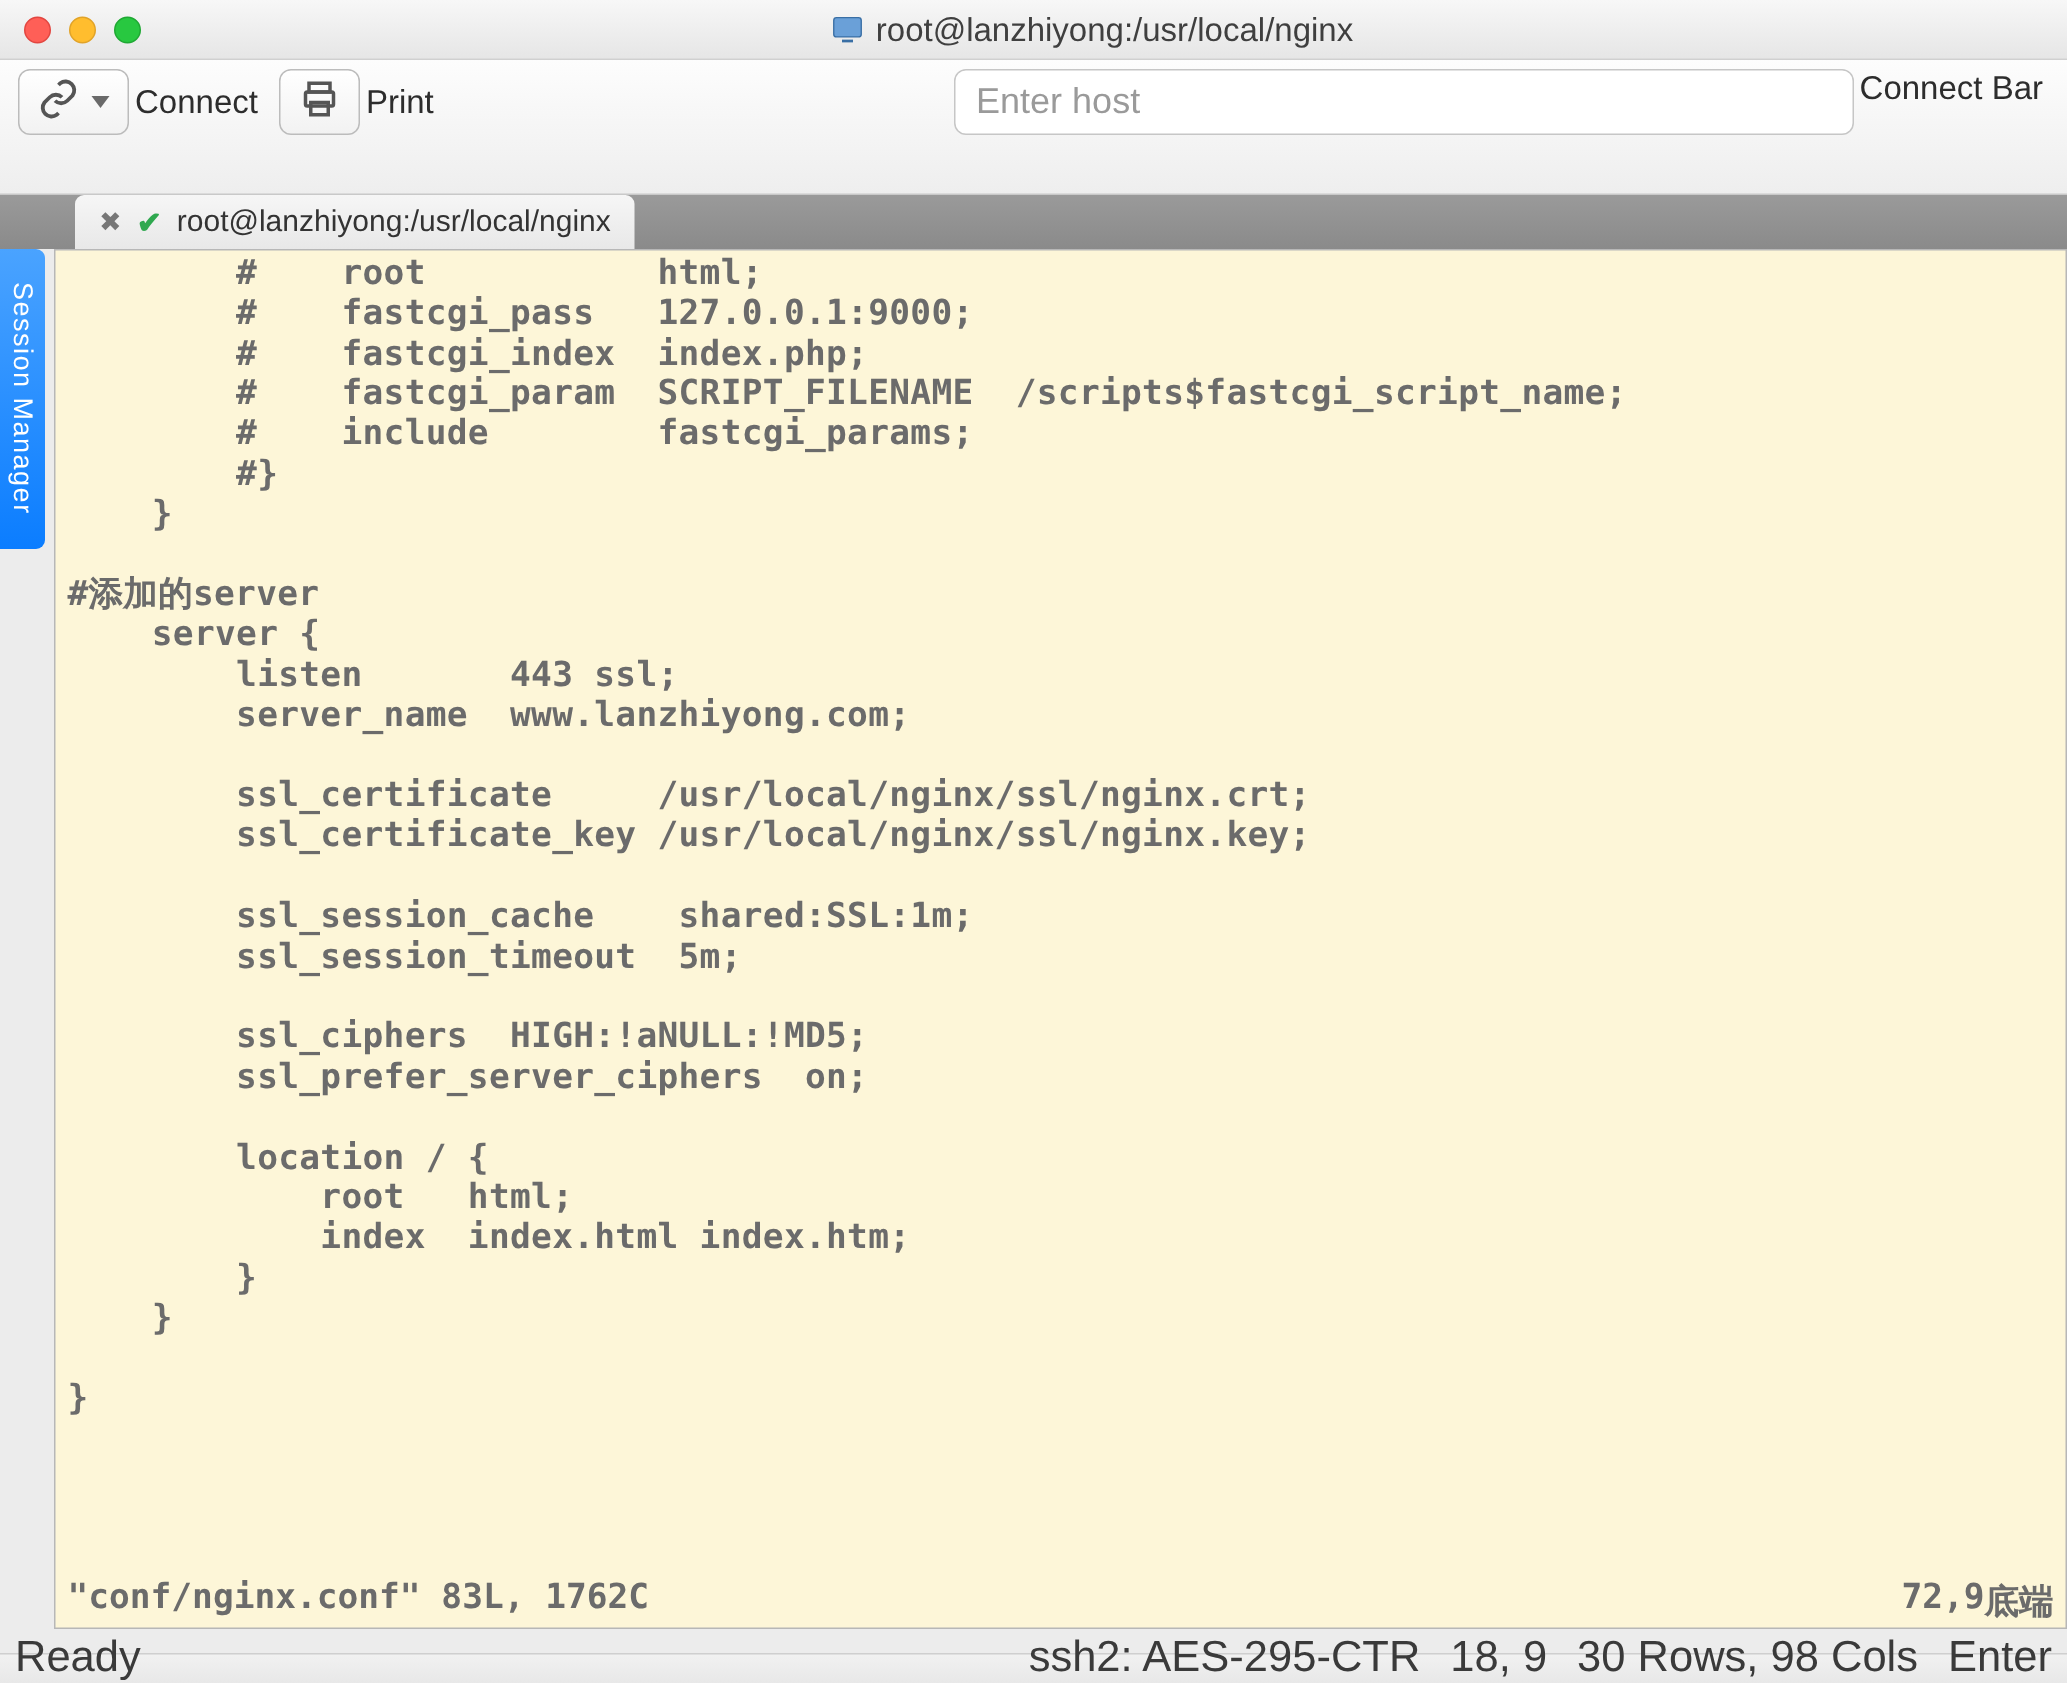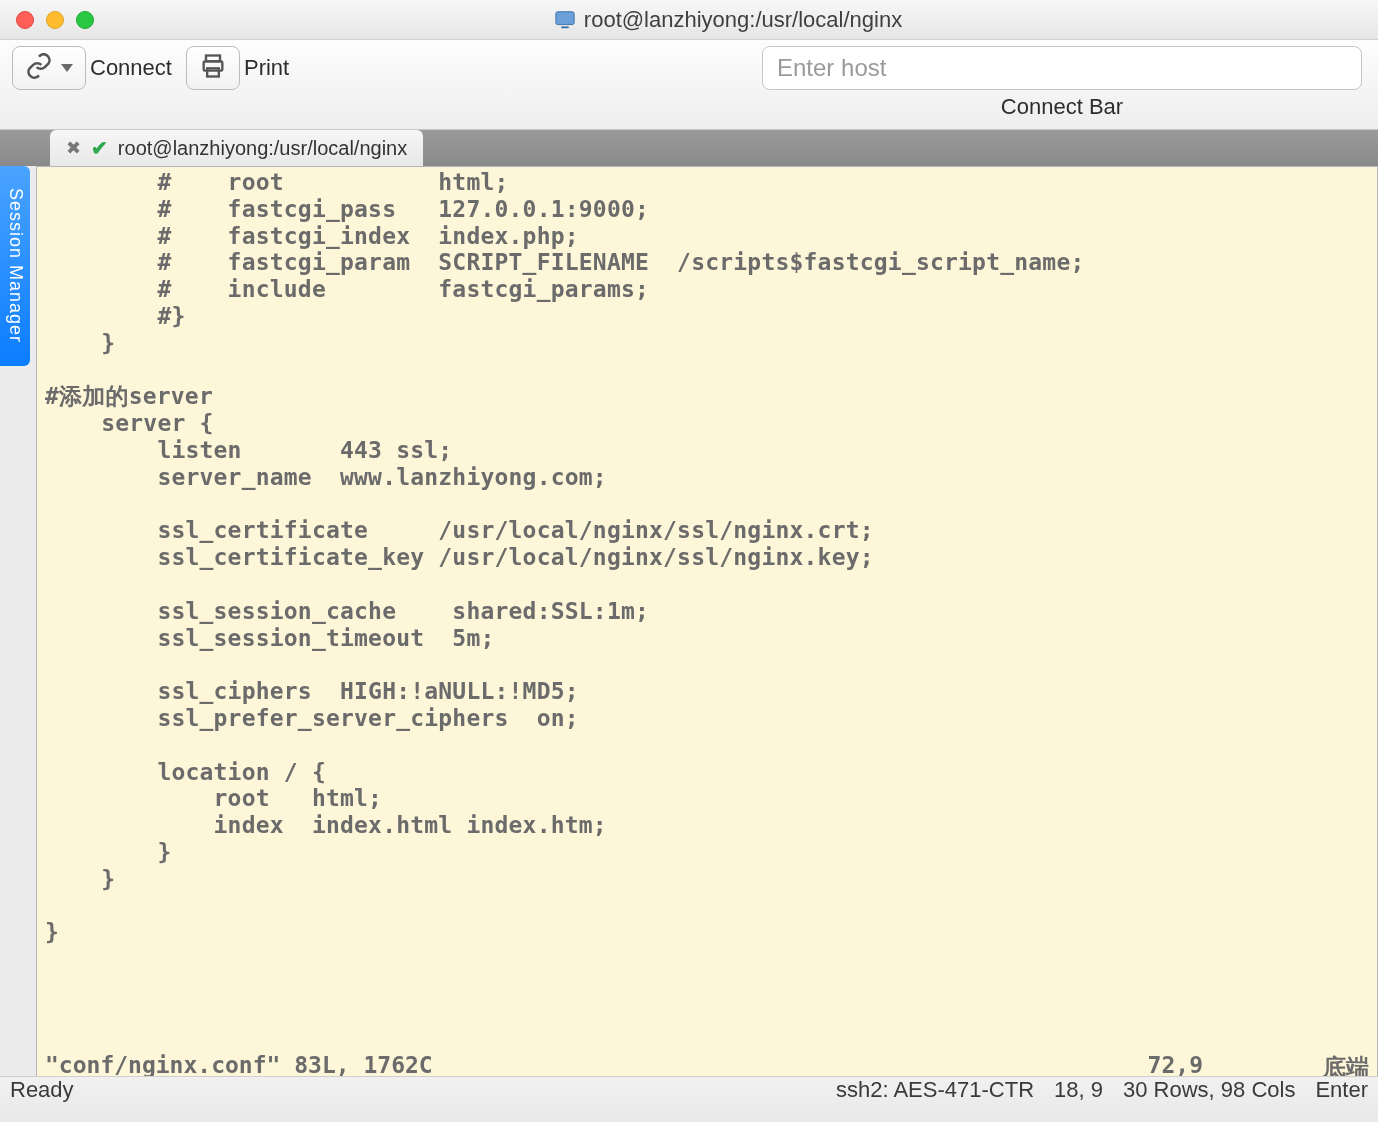--- a/index.html
+++ b/index.html
@@ -17,21 +17,21 @@
 
   
   .toolbar { height: 90px; background: linear-gradient(#fdfdfd,#eeeeee); border-bottom:1px solid #c9c9c9; display:flex; align-items:flex-start; padding:6px 12px 0 12px; gap:14px; }
   .tbgroup { display:flex; align-items:center; gap:4px; }
   .tbbtns  { display:flex; gap:6px; }
   .tbbtn { height:44px; min-width:54px; border:1px solid #bcbcbc; border-radius:8px; background:linear-gradient(#ffffff,#f2f2f2); display:flex; align-items:center; justify-content:center; gap:4px; padding:0 12px; cursor:pointer; }
   .tbbtn svg { width:28px; height:28px; }
   .caret { width:0;height:0;border-left:6px solid transparent;border-right:6px solid transparent;border-top:8px solid #6a6a6a; margin-left:4px;}
   .tblabel { font-size:22px; color:#2d2d2d; }
   .tbspacer { flex:1; }
-  .hostwrap { display:flex; flex-direction:column; align-items:center; margin-left:auto; margin-right:4px; }
+  .hostwrap { display:flex; flex-direction:row; align-items:flex-start; margin-left:auto; margin-right:4px; }
   .hostinput { width:600px; height:44px; border:1px solid #c6c6c6; border-radius:8px; background:#fff; font-size:24px; color:#9a9a9a; padding:0 14px; }
   .hostinput::placeholder{ color:#9a9a9a; }
 
   
   .tabstrip { height:36px; background:linear-gradient(#9a9a9a,#8a8a8a); display:flex; align-items:stretch; padding-left:50px; }
   .tab { background:linear-gradient(#f6f6f6,#e8e8e8); display:flex; align-items:center; gap:10px; padding:0 16px; border-radius:6px 6px 0 0; font-size:20px; color:#333; }
   .tab .x { color:#777; font-size:18px; }
   .tab .check { color:#2fa84f; font-weight:bold; font-size:20px; }
 
   
@@ -39,25 +39,25 @@
 
   
   .termwrap { position:absolute; left:36px; right:0; top:166px; bottom:36px; border:1px solid #b7b7b7; background:#fdf6d8; overflow:hidden; }
   .terminal { width:100%; height:100%; padding:2px 8px 0 8px; }
   pre.code { font-family: ui-monospace, "SF Mono", Menlo, Consolas, monospace; font-size:23px; line-height:26.8px; color:#6b6b6b; white-space:pre; font-weight:600; letter-spacing:0.2px; }
 
   
   .vimstatus { position:absolute; left:8px; right:8px; bottom:2px; font-family: ui-monospace, "SF Mono", Menlo, Consolas, monospace; font-size:23px; color:#6b6b6b; display:flex; font-weight:600; }
   .vimstatus .vs-left { flex:0 0 auto; }
   .vimstatus .vs-mid  { flex:1; }
-  .vimstatus .vs-pos  { margin-right:120px; }
+  .vimstatus .vs-pos  { }
   .vimstatus .vs-right{ }
 
   
-  .statusbar { position:absolute; left:0; right:0; bottom:0; height:46px; background:linear-gradient(#f1f1f1,#e8e8e8); border-top:1px solid #cfcfcf; display:flex; align-items:flex-start; padding:0 10px; font-size:22px; color:#3a3a3a; }
+  .statusbar { position:absolute; left:0; right:0; bottom:0; height:20px; background:linear-gradient(#f1f1f1,#e8e8e8); border-top:1px solid #cfcfcf; display:flex; align-items:flex-end; padding:0 10px; font-size:29px; color:#3a3a3a; }
   .statusbar .sb-left { flex:0 0 auto; }
   .statusbar .sb-spacer { flex:1; }
   .statusbar .sb-seg { margin-left:20px; }
 </style>
 </head>
 <body>
 
 <div class="titlebar">
   <div class="traffic">
     <div class="tl red"></div>
@@ -160,17 +160,17 @@
     <span class="vs-left">"conf/nginx.conf" 83L, 1762C</span>
     <span class="vs-mid"></span>
     <span class="vs-pos">72,9</span>
     <span class="vs-right">底端</span>
   </div>
 </div>
 
 <div class="statusbar">
   <span class="sb-left">Ready</span>
   <span class="sb-spacer"></span>
-  <span class="sb-seg">ssh2: AES-471-CTR</span>
+  <span class="sb-seg">ssh2: AES-295-CTR</span>
   <span class="sb-seg">18, 9</span>
   <span class="sb-seg">30 Rows, 98 Cols</span>
   <span class="sb-seg">Enter</span>
 </div>
 
 </body></html>

